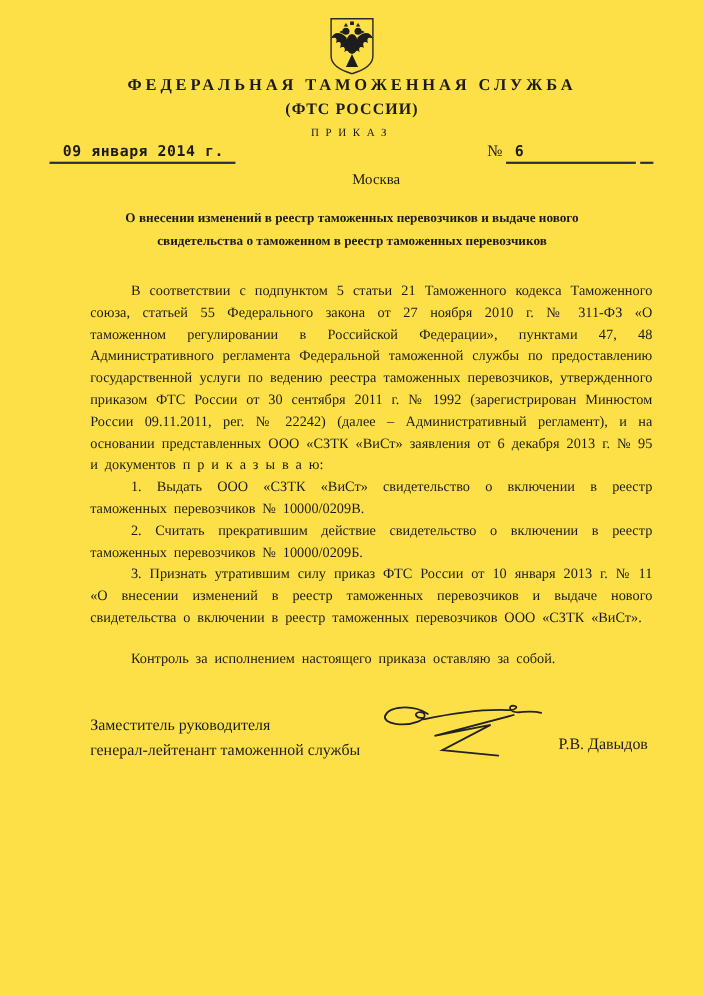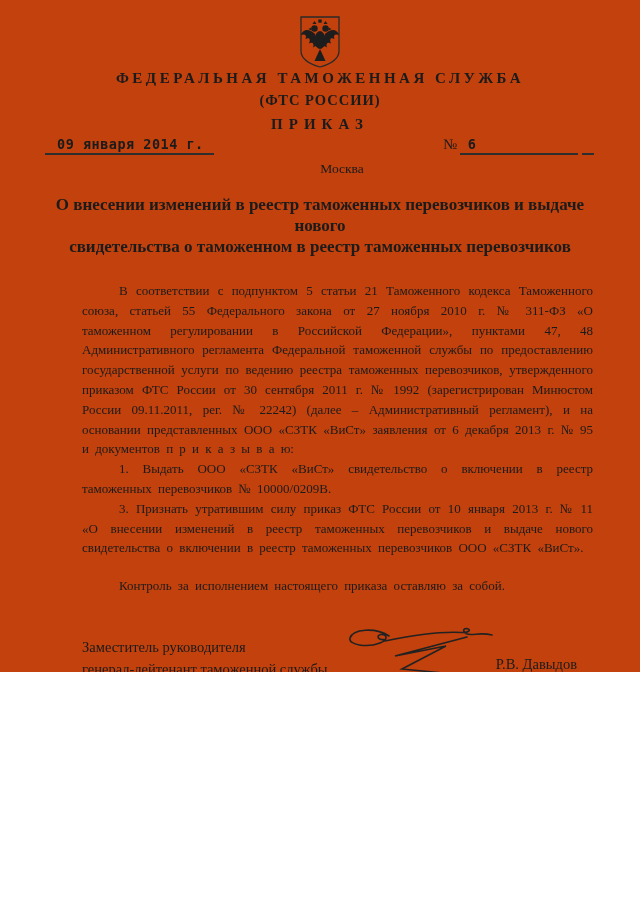--- a/index.html
+++ b/index.html
@@ -1,35 +1,35 @@
 <!DOCTYPE html>
 <html lang="ru"><head>
 <meta charset="utf-8">
 <style>
   html, body { margin: 0; padding: 0; background: #fff; }
   .page {
     position: relative;
     width: 640px;
-    height: 672px;
-    background: #c2410c;
+    height: 905px;
+    background: #fde047;
     font-family: "Liberation Serif", serif;
     color: #1b1b1b;
     overflow: hidden;
   }
   .emblem { display: block; margin: 16px auto 2px auto; }
   .agency-name {
     text-align: center; font-weight: bold; font-size: 15px;
     letter-spacing: 3.5px; margin-top: 2px;
   }
   .agency-short {
     text-align: center; font-weight: bold; font-size: 14.5px;
     letter-spacing: 1px; margin-top: 5px;
   }
   .doc-type {
-    text-align: center; font-weight: bold; font-size: 15px;
+    text-align: center; font-weight: normal; font-size: 10px;
     letter-spacing: 6px; margin-top: 7px;
   }
   .req-row { position: relative; height: 23px; margin-top: 3px; }
   .date-value {
     position: absolute; left: 45px; top: 0;
     font-family: "DejaVu Sans Mono", monospace;
     font-size: 13.5px; font-weight: bold; letter-spacing: 0.5px;
     border-bottom: 2px solid #2e2e2e;
     padding: 0 10px 1px 12px;
   }
@@ -41,35 +41,35 @@
     border-bottom: 2px solid #2e2e2e;
     width: 110px; padding: 0 0 1px 8px; margin-left: 3px;
   }
   .number-dash {
     position: absolute; left: 582px; top: 17px; width: 12px; height: 0;
     border-bottom: 2px solid #2e2e2e;
   }
   .city { text-align: center; font-size: 13.5px; margin-top: 2px; padding-left: 44px; }
   .subject {
     margin: 17px 40px 0 40px; text-align: center;
-    font-weight: bold; font-size: 17px; line-height: 21px;
+    font-weight: bold; font-size: 12px; line-height: 21px;
   }
   .body-block { margin: 24px 47px 0 82px; }
   .body-block p {
     margin: 0; font-size: 13px; line-height: 19.8px;
     text-align: justify; text-indent: 37px; word-spacing: 3px;
   }
   .body-block p.control-clause { margin-top: 18px; }
   .sig-block {
     position: relative; margin: 40px 47px 0 82px;
     height: 85px; font-size: 14.5px;
   }
   .sig-line { line-height: 22px; }
   .sig-scribble { position: absolute; left: 263px; top: -10px; }
-  .sig-name { position: absolute; right: 16px; top: 20px; white-space: nowrap; margin-left: 20px; }
+  .sig-name { position: absolute; right: 4px; top: 20px; white-space: nowrap; margin-left: 20px; }
 </style>
 </head>
 <body>
 
 <div class="page">
 
   <svg class="emblem" width="46" height="52" viewBox="0 0 46 52" aria-hidden="true">
     <path d="M4 1 H42 V35 Q42 45.5 23 51 Q4 45.5 4 35 Z" fill="none" stroke="#2a2a2a" stroke-width="1.3"></path>
     <g fill="#1d1d1d">
       <path d="M21.3 3.5 h3.4 v3.2 h-3.4 z"></path>
@@ -102,20 +102,21 @@
   <div class="city">Москва</div>
 
   <div class="subject">
     <div>О внесении изменений в реестр таможенных перевозчиков и выдаче нового</div>
     <div>свидетельства о таможенном в реестр таможенных перевозчиков</div>
   </div>
 
   <div class="body-block">
     <p>В соответствии с подпунктом 5 статьи 21 Таможенного кодекса Таможенного союза, статьей 55 Федерального закона от 27 ноября 2010 г. № 311-ФЗ «О таможенном регулировании в Российской Федерации», пунктами 47, 48 Административного регламента Федеральной таможенной службы по предоставлению государственной услуги по ведению реестра таможенных перевозчиков, утвержденного приказом ФТС России от 30 сентября 2011 г. № 1992 (зарегистрирован Минюстом России 09.11.2011, рег. № 22242) (далее – Административный регламент), и на основании представленных ООО «СЗТК «ВиСт» заявления от 6 декабря 2013 г. № 95 и документов п р и к а з ы в а ю:</p>
     <p>1. Выдать ООО «СЗТК «ВиСт» свидетельство о включении в реестр таможенных перевозчиков № 10000/0209В.</p>
+    <p>2. Считать прекратившим действие свидетельство о включении в реестр таможенных перевозчиков № 10000/0209Б.</p>
     <p>3. Признать утратившим силу приказ ФТС России от 10 января 2013 г. № 11 «О внесении изменений в реестр таможенных перевозчиков и выдаче нового свидетельства о включении в реестр таможенных перевозчиков ООО «СЗТК «ВиСт».</p>
     <p class="control-clause">Контроль за исполнением настоящего приказа оставляю за собой.</p>
   </div>
 
   <div class="sig-block">
     <div class="sig-line">Заместитель руководителя</div>
     <div class="sig-line">генерал-лейтенант таможенной службы</div>
     <svg class="sig-scribble" width="150" height="55" viewBox="0 0 150 55" fill="none" stroke="#222222" stroke-width="1.6" stroke-linecap="round" aria-hidden="true">
       <path d="M44 10 C30 1 8 3 5 12 C3 19 22 22 35 17 C44 13.5 42 7.5 35.5 8.5 C31 9.5 33 14.5 39.5 13.5"></path>
       <path d="M40 15 C68 9 96 5.5 117 6.5 C124 7 127 3 121.5 2.5 C116.5 2.5 118 9 127 8.5 C134 8 139 7 147 9"></path>

